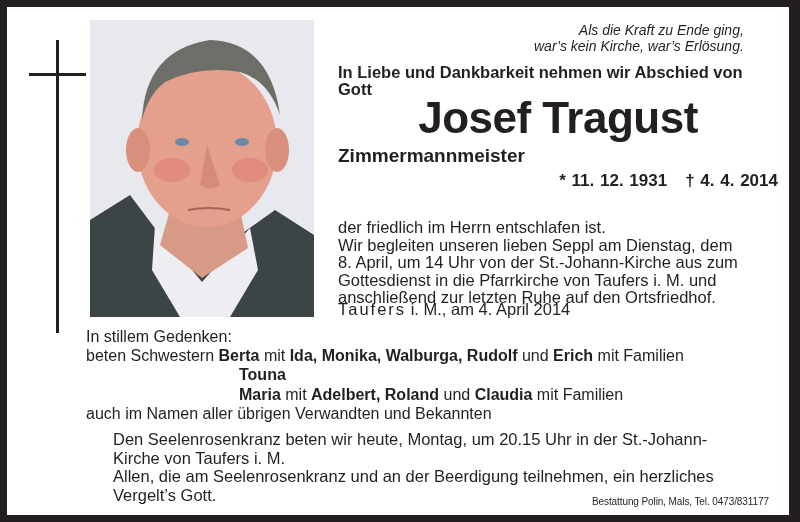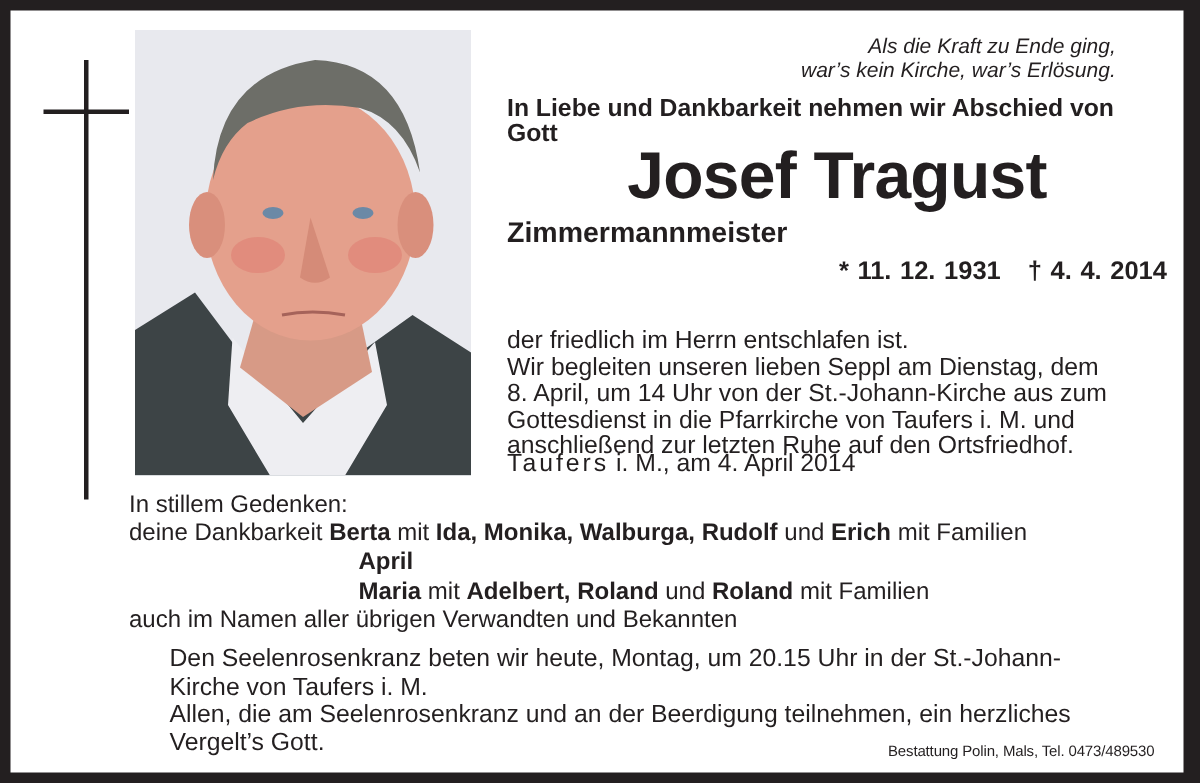--- a/index.html
+++ b/index.html
@@ -131,31 +131,31 @@
   <div>anschließend zur letzten Ruhe auf den Ortsfriedhof.</div>
 </div>
 
 <div class="place-date">
   <span class="spaced">Taufers</span><span> i. M., am 4. April 2014</span>
 </div>
 
 <div class="family">
   <div class="row">In stillem Gedenken:</div>
   <div class="row">
-    <span>deine Dankbarkeit </span><b>Berta</b><span> mit </span><b>Ida, Monika, Walburga, Rudolf</b><span> und </span><b>Erich</b><span> mit Familien</span>
+    <span>beten Schwestern </span><b>Berta</b><span> mit </span><b>Ida, Monika, Walburga, Rudolf</b><span> und </span><b>Erich</b><span> mit Familien</span>
   </div>
   <div class="row indent">
-    <b>April</b>
+    <b>Touna</b>
   </div>
   <div class="row indent">
-    <b>Maria</b><span> mit </span><b>Adelbert, Roland</b><span> und </span><b>Roland</b><span> mit Familien</span>
+    <b>Maria</b><span> mit </span><b>Adelbert, Roland</b><span> und </span><b>Claudia</b><span> mit Familien</span>
   </div>
   <div class="row">auch im Namen aller übrigen Verwandten und Bekannten</div>
 </div>
 
 <div class="closing">
   <div class="row">Den Seelenrosenkranz beten wir heute, Montag, um 20.15 Uhr in der St.-Johann-</div>
   <div class="row">Kirche von Taufers i. M.</div>
   <div class="row">Allen, die am Seelenrosenkranz und an der Beerdigung teilnehmen, ein herzliches</div>
   <div class="row">Vergelt’s Gott.</div>
 </div>
 
-<div class="undertaker">Bestattung Polin, Mals, Tel. 0473/489530</div>
+<div class="undertaker">Bestattung Polin, Mals, Tel. 0473/831177</div>
 
 </body></html>

